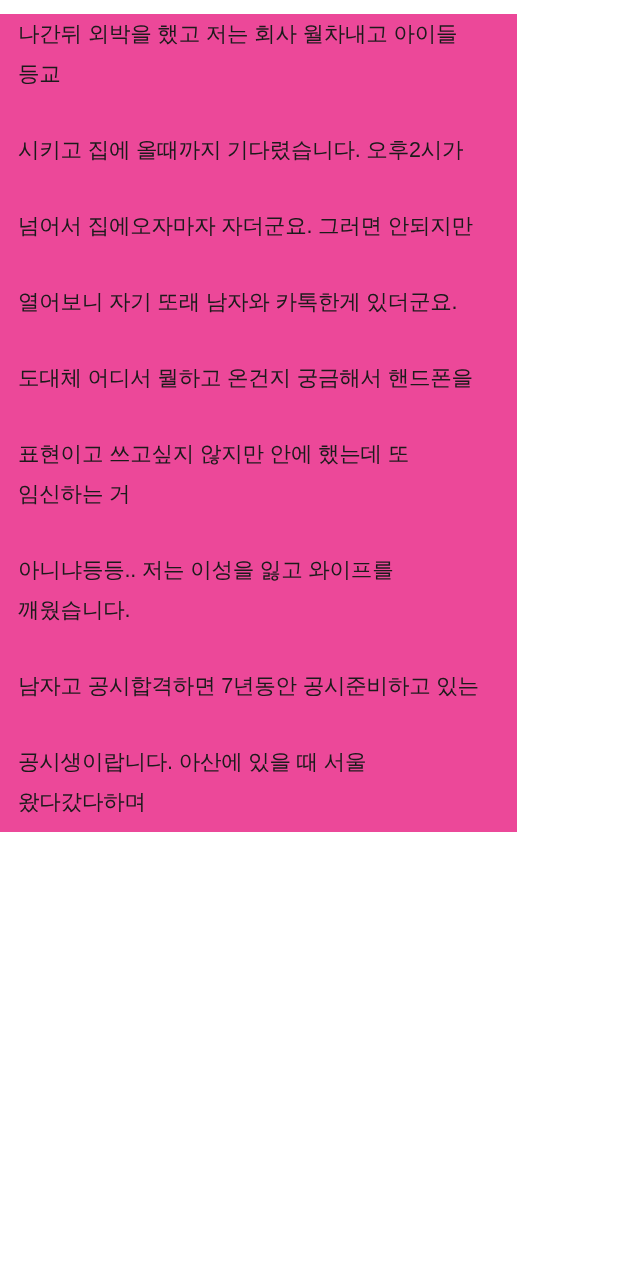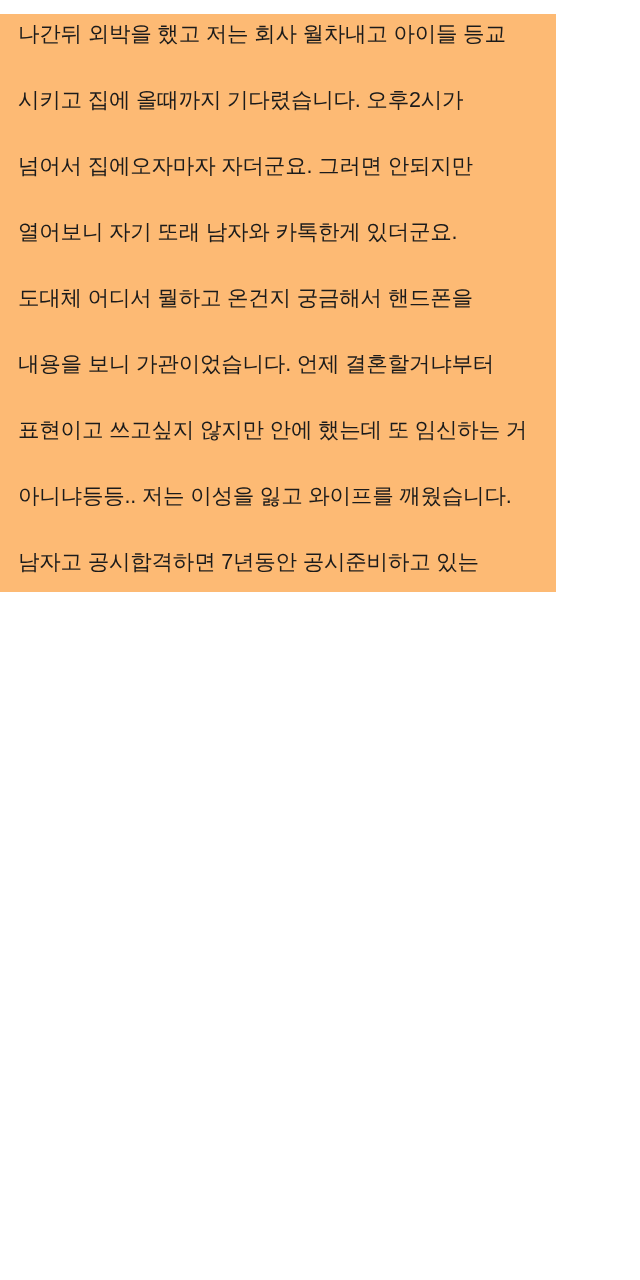--- a/index.html
+++ b/index.html
@@ -6,48 +6,48 @@
     margin: 0;
     padding: 0;
     background: #ffffff;
   }
   body {
     width: 640px;
     min-height: 1280px;
     font-family: "Liberation Sans", "DejaVu Sans", sans-serif;
   }
   .article {
-    width: 556px;
+    width: 517px;
     box-sizing: border-box;
     padding: 0px 18px 10px 18px;
-    background: #fdba74;
+    background: #ec4899;
   }
   .para {
     color: #1b1b1b;
     font-size: 21.5px;
     line-height: 40px;
     letter-spacing: -0.2px;
     word-break: keep-all;
     white-space: pre-wrap;
     margin: 0;
   }
   
   .para + .para {
-    margin-top: 26px;
+    margin-top: 36px;
   }
   .para.lead {
     margin-top: 14px;
   }
 </style>
 </head>
 <body>
 
 <div class="article">
   <p class="para lead">나간뒤 외박을 했고 저는 회사 월차내고 아이들 등교</p>
   <p class="para">시키고 집에 올때까지 기다렸습니다. 오후2시가</p>
   <p class="para">넘어서 집에오자마자 자더군요. 그러면 안되지만</p>
   <p class="para">열어보니 자기 또래 남자와 카톡한게 있더군요.</p>
   <p class="para">도대체 어디서 뭘하고 온건지 궁금해서 핸드폰을</p>
-  <p class="para">내용을 보니 가관이었습니다. 언제 결혼할거냐부터</p>
   <p class="para">표현이고 쓰고싶지 않지만 안에 했는데 또 임신하는 거</p>
   <p class="para">아니냐등등.. 저는 이성을 잃고 와이프를 깨웠습니다.</p>
   <p class="para">남자고 공시합격하면 7년동안 공시준비하고 있는</p>
+  <p class="para">공시생이랍니다. 아산에 있을 때 서울 왔다갔다하며</p>
 </div>
 
 </body></html>

